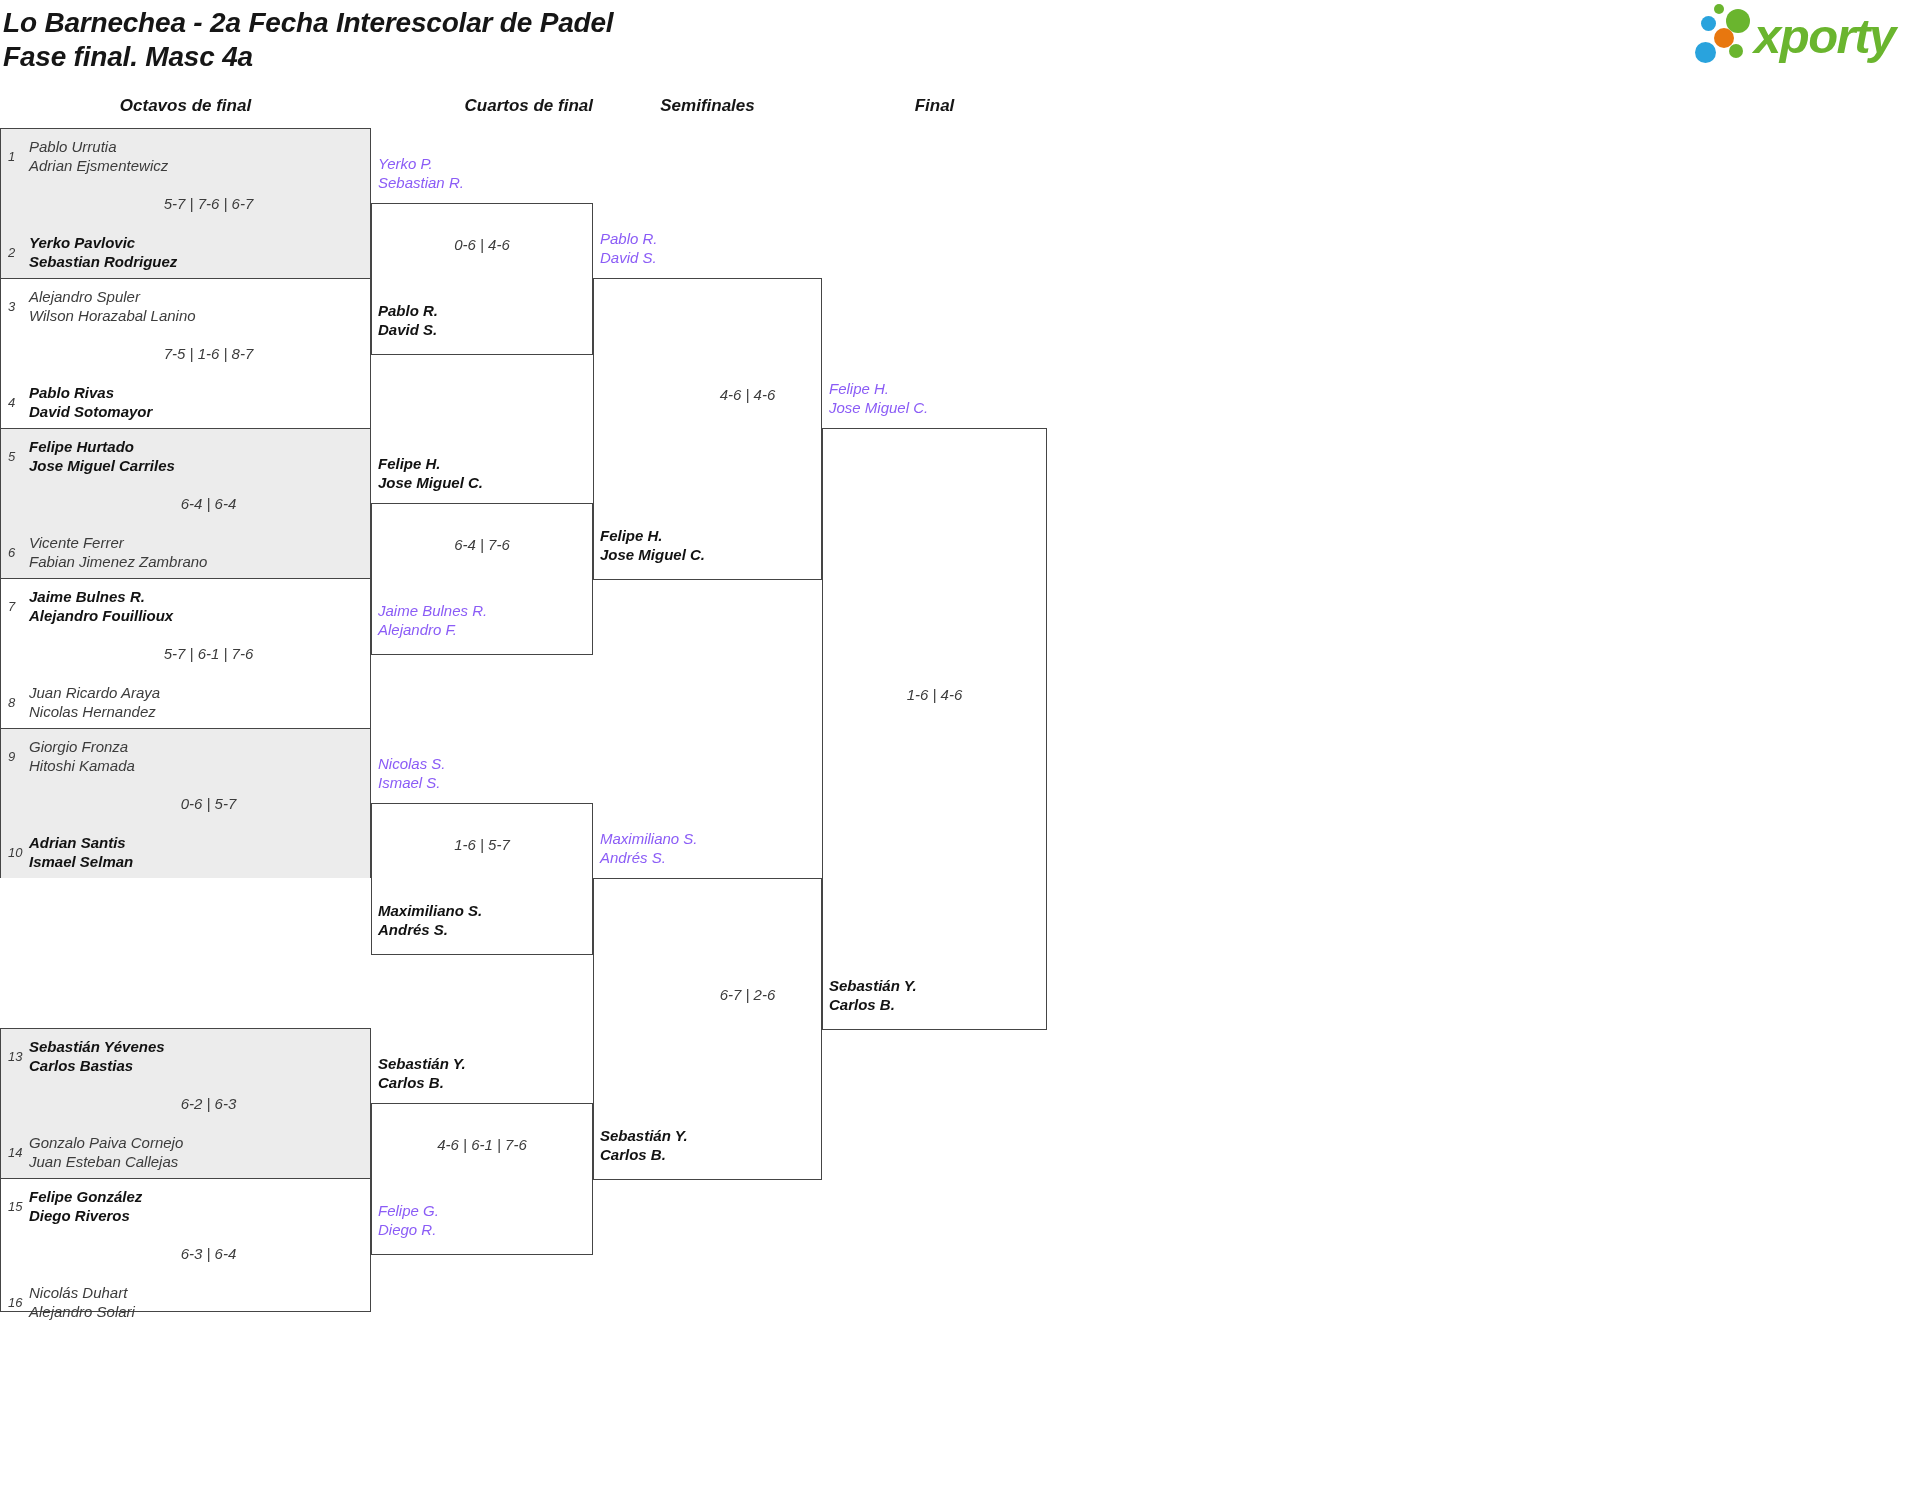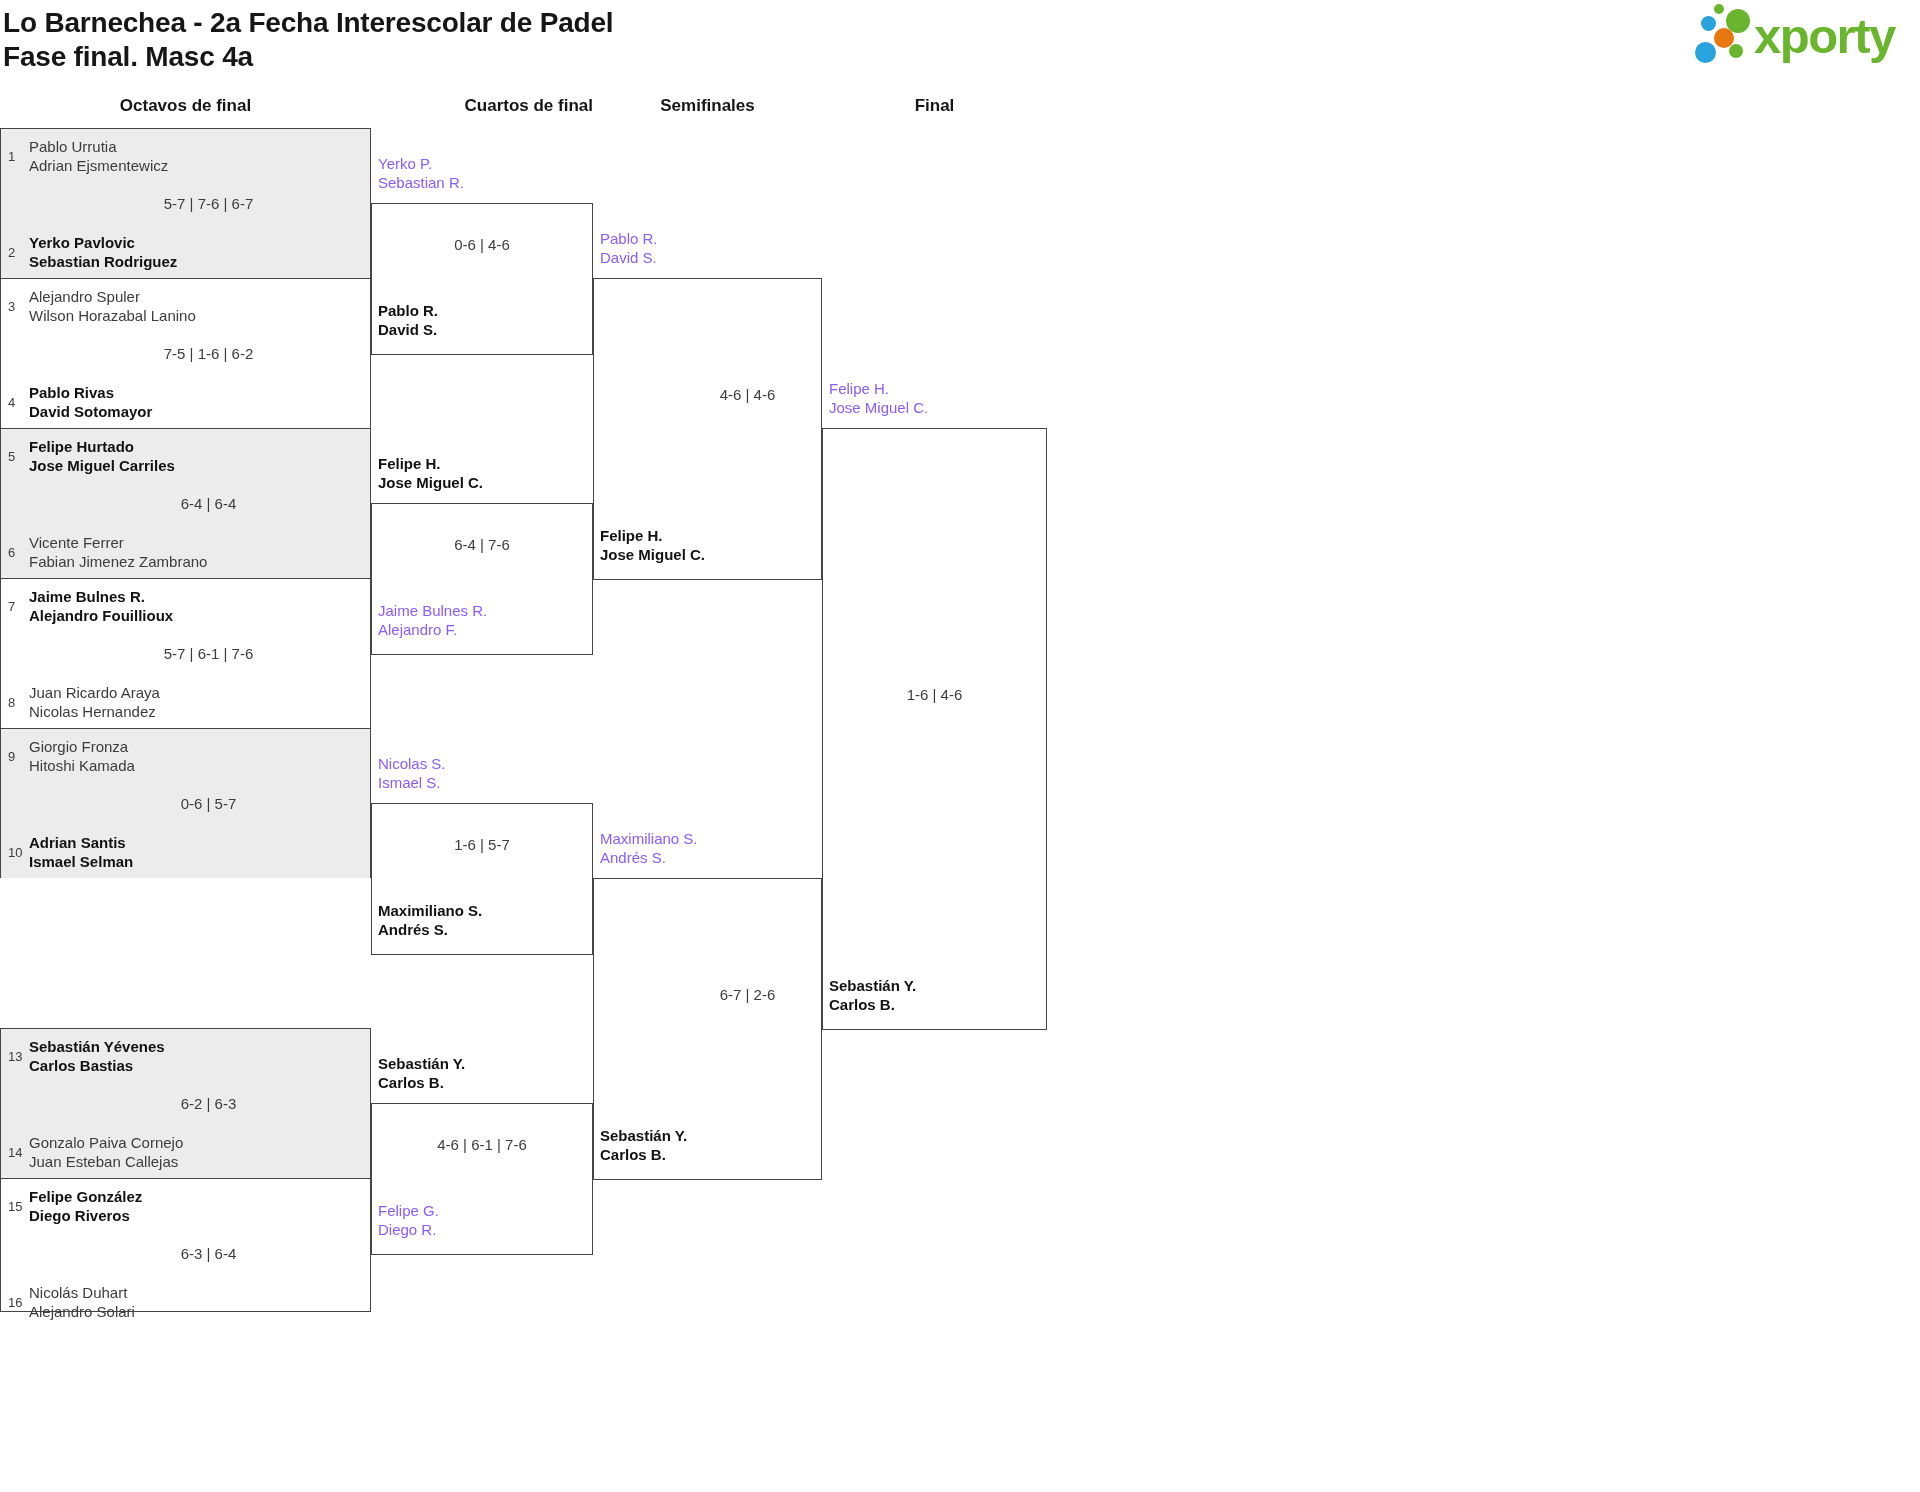--- a/index.html
+++ b/index.html
@@ -1,17 +1,17 @@
 <!DOCTYPE html>
 <html><head>
 <meta charset="utf-8">
 <style>
   html,body{margin:0;padding:0;background:#fff;}
   .page{position:relative;width:1920px;height:1492px;background:#ffffff;
-        font-family:"Liberation Sans",sans-serif;color:#3c3c3c;overflow:hidden;}
+        font-family:"Liberation Sans",sans-serif;color:#3c3c3c;overflow:hidden;font-style:italic;}
 
   
   .title{position:absolute;left:3px;top:6px;font-size:28px;font-weight:700;
          line-height:34px;color:#161616;letter-spacing:-0.2px;}
 
   
   .logo{position:absolute;left:1690px;top:0;width:228px;height:78px;}
   .dot{position:absolute;border-radius:50%;}
   .d-green-sm {left:24px;top:4px;width:10px;height:10px;background:#6ab52e;}
   .d-green-lg {left:36px;top:9px;width:24px;height:24px;background:#6ab52e;}
@@ -106,21 +106,21 @@
       <div>Sebastian Rodriguez</div>
     </div>
   </div>
 
   <div class="o-match" style="top:278px">
     <div class="seed seed-top">3</div>
     <div class="team team-top" data-winner="false">
       <div>Alejandro Spuler</div>
       <div>Wilson Horazabal Lanino</div>
     </div>
-    <div class="o-score">7-5 | 1-6 | 6-2</div>
+    <div class="o-score">7-5 | 1-6 | 8-7</div>
     <div class="seed seed-bottom">4</div>
     <div class="team team-bottom" data-winner="true">
       <div>Pablo Rivas</div>
       <div>David Sotomayor</div>
     </div>
   </div>
 
   <div class="o-match alt" style="top:428px">
     <div class="seed seed-top">5</div>
     <div class="team team-top" data-winner="true">

